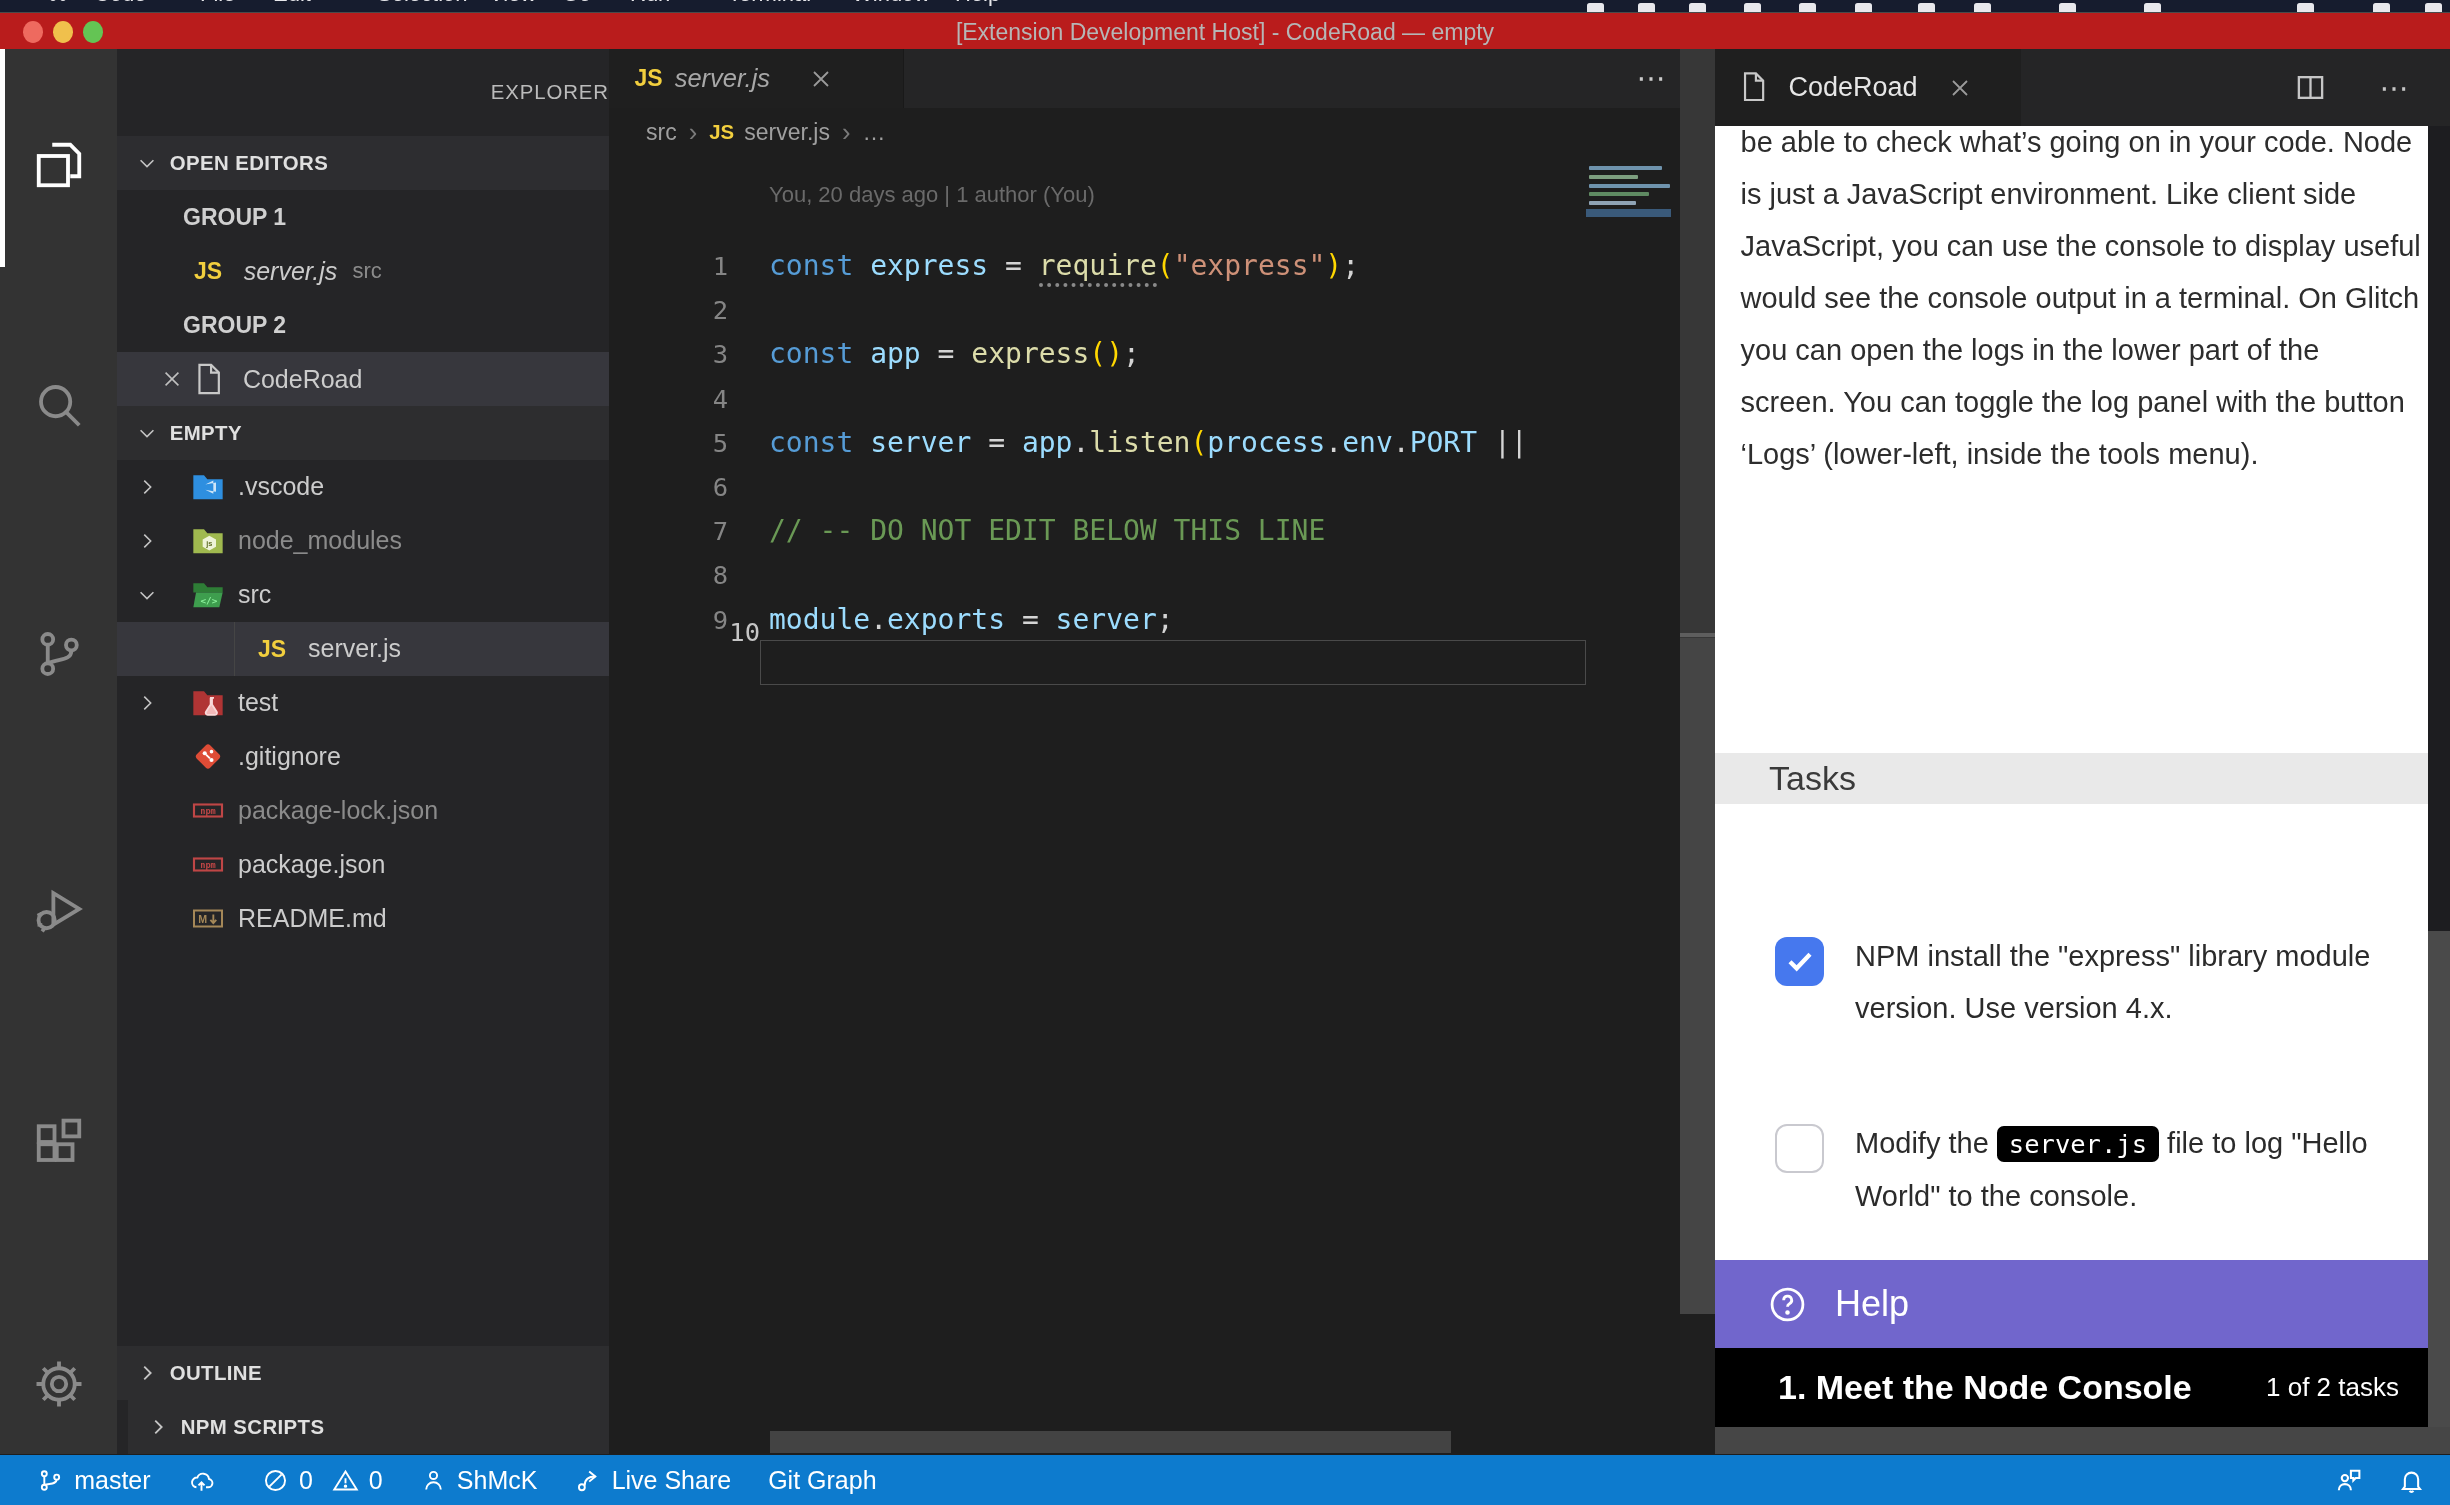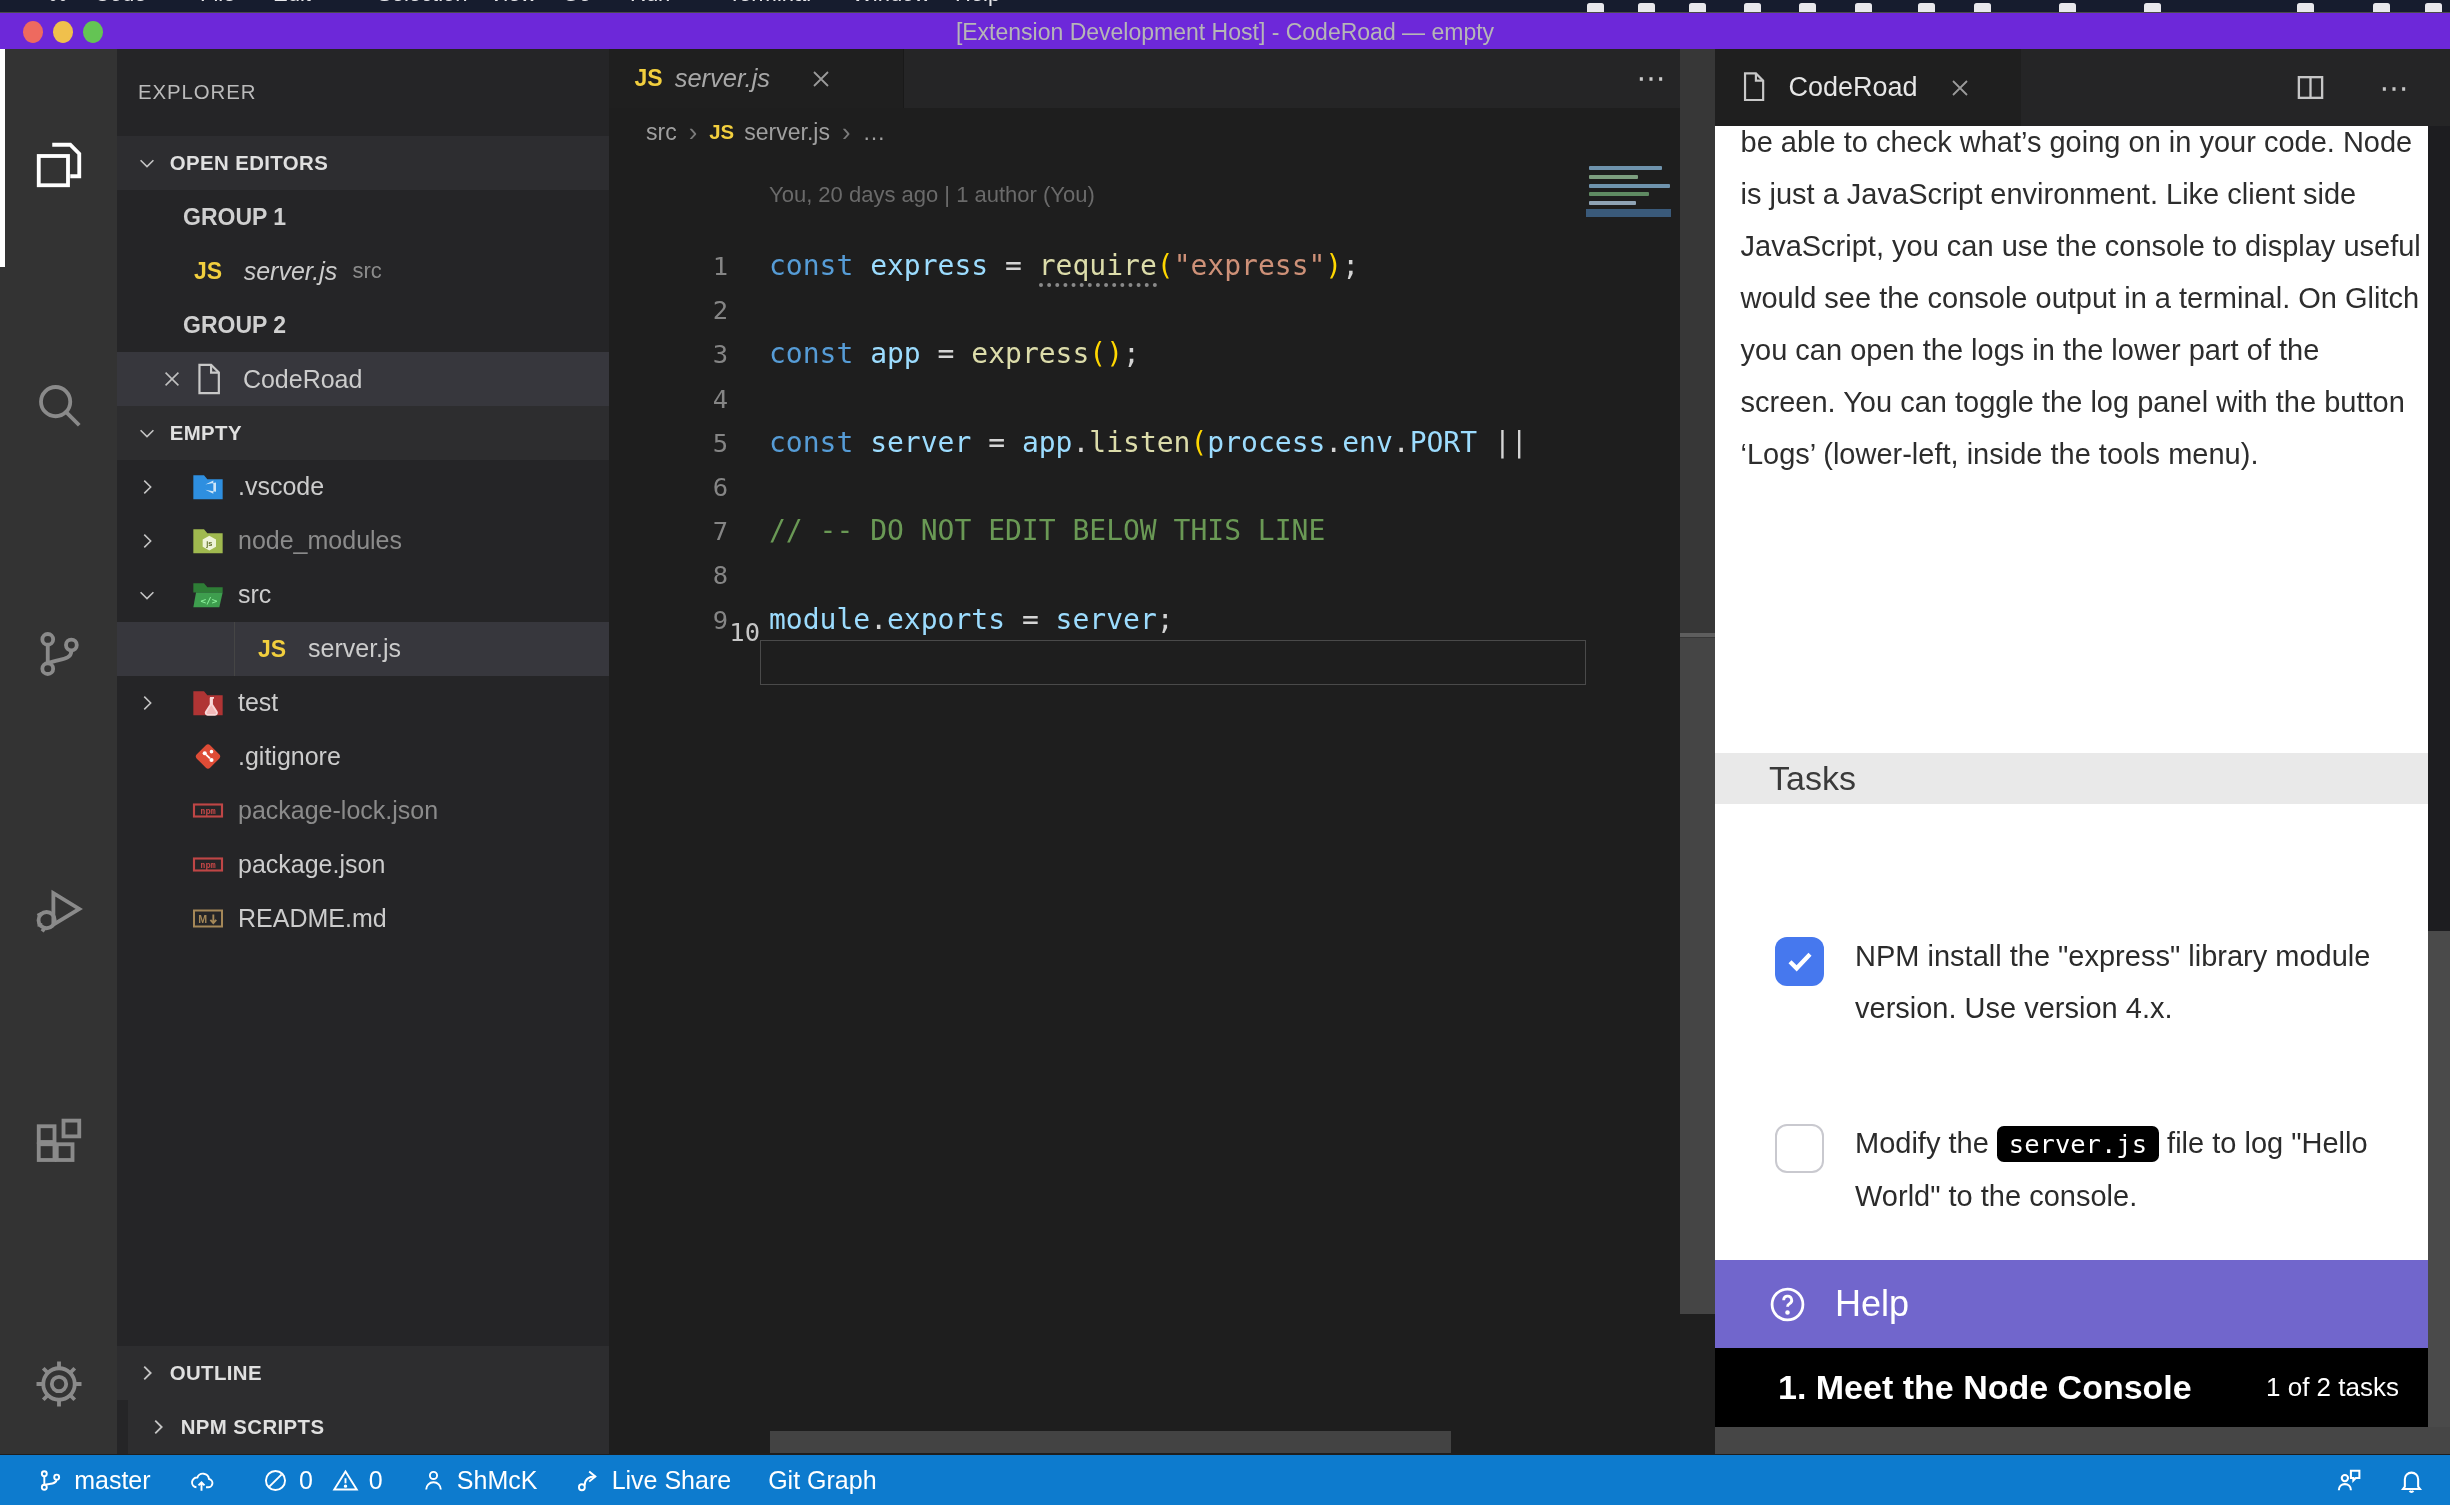--- a/index.html
+++ b/index.html
@@ -8,36 +8,36 @@
   .abs{position:absolute;}
   svg{display:block;}
 
   
   #menubar{left:0;top:0;width:2450px;height:12px;background:#161c2e;overflow:hidden;}
   #menubar .mrow{position:absolute;top:-18.7px;left:0;width:2450px;height:31px;color:#e8e8ec;font-size:22px;}
   #menubar .mitem{position:absolute;top:0;white-space:nowrap;}
   #menubar .mglyph{position:absolute;top:22px;width:17px;height:13.6px;background:#e8e8ec;border-radius:2.6px;}
 
   
-  #titlebar{left:0;top:12px;width:2450px;height:37px;background:#6d28d9;border-top:0.9px solid #4a4a4a;}
+  #titlebar{left:0;top:12px;width:2450px;height:37px;background:#b91c1c;border-top:0.9px solid #4a4a4a;}
   .tlight{position:absolute;top:7.7px;width:20.4px;height:22px;border-radius:50%;}
   #titlebar .title{position:absolute;left:0;right:0;top:6px;text-align:center;color:#b6b6b6;font-size:23px;}
 
   
   #main{left:0;top:49px;width:2450px;height:1405px;}
 
   
   #activitybar{left:0;top:0;width:117px;height:1405px;background:#333333;}
   .act-ind{position:absolute;left:0;top:0;width:5.1px;height:218px;background:#ffffff;}
   .act-icon{position:absolute;left:31.5px;width:54px;height:54px;color:#8a8a8a;}
   .act-icon.active{color:#ffffff;}
 
   
   #sidebar{left:117px;top:0;width:492px;height:1405px;background:#252527;color:#cccccc;overflow:hidden;}
-  #sb-title{height:87px;line-height:87px;padding-left:21px;font-size:20.4px;letter-spacing:0.9px;color:#bbbbbb;}
+  #sb-title{height:87px;line-height:87px;padding-left:21px;font-size:20.4px;letter-spacing:0.9px;color:#bbbbbb;text-align:right;}
   .sb-row{height:54px;display:flex;align-items:center;font-size:25px;position:relative;}
   .sb-header{background:#2d2d2f;font-weight:bold;font-size:20.4px;letter-spacing:0.4px;color:#e0e0e0;}
   .sb-sel{background:#37373d;}
   .sb-chev{width:22px;height:22px;color:#c5c5c5;margin-left:18.7px;flex:none;}
   .grp{padding-left:66px;font-weight:bold;font-size:23px;color:#d0d0d0;}
   .ed-x{margin-left:44px;width:22px;height:22px;color:#c0c0c0;flex:none;}
   .tree-chev{width:22px;height:22px;color:#c5c5c5;position:absolute;left:18.7px;top:16px;}
   .tree-icon{position:absolute;left:75px;top:12px;width:32px;height:29px;}
   .tree-label{position:absolute;left:121px;top:12px;font-size:25px;white-space:nowrap;}
   .dim{color:#8b8b8b;}

